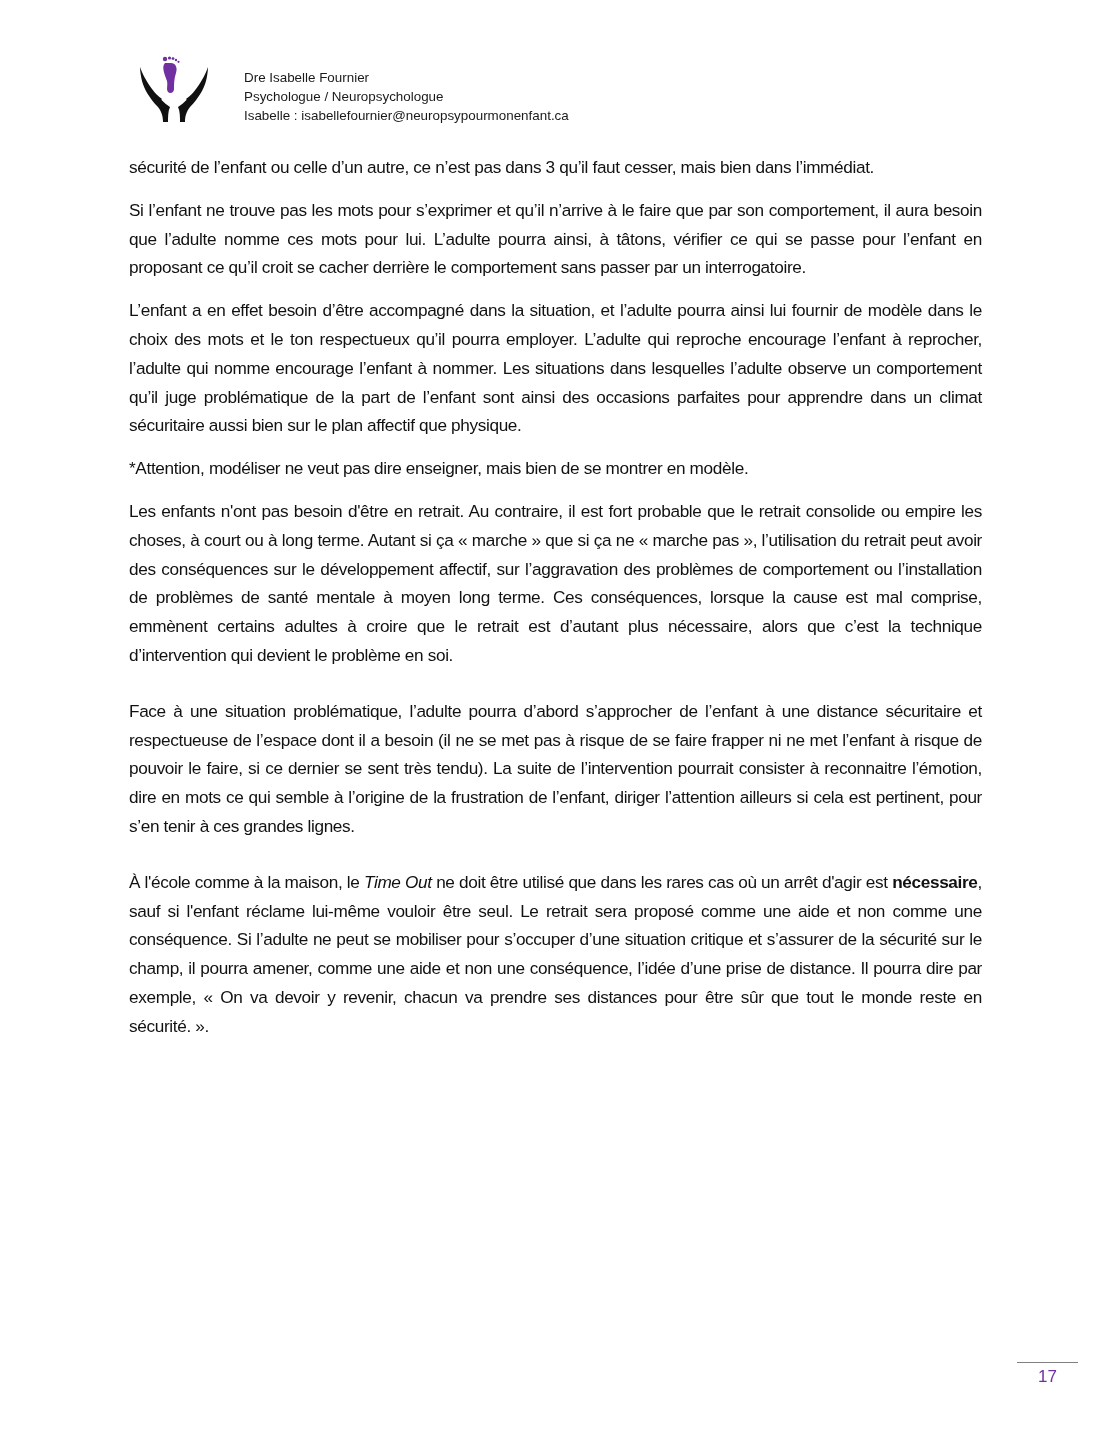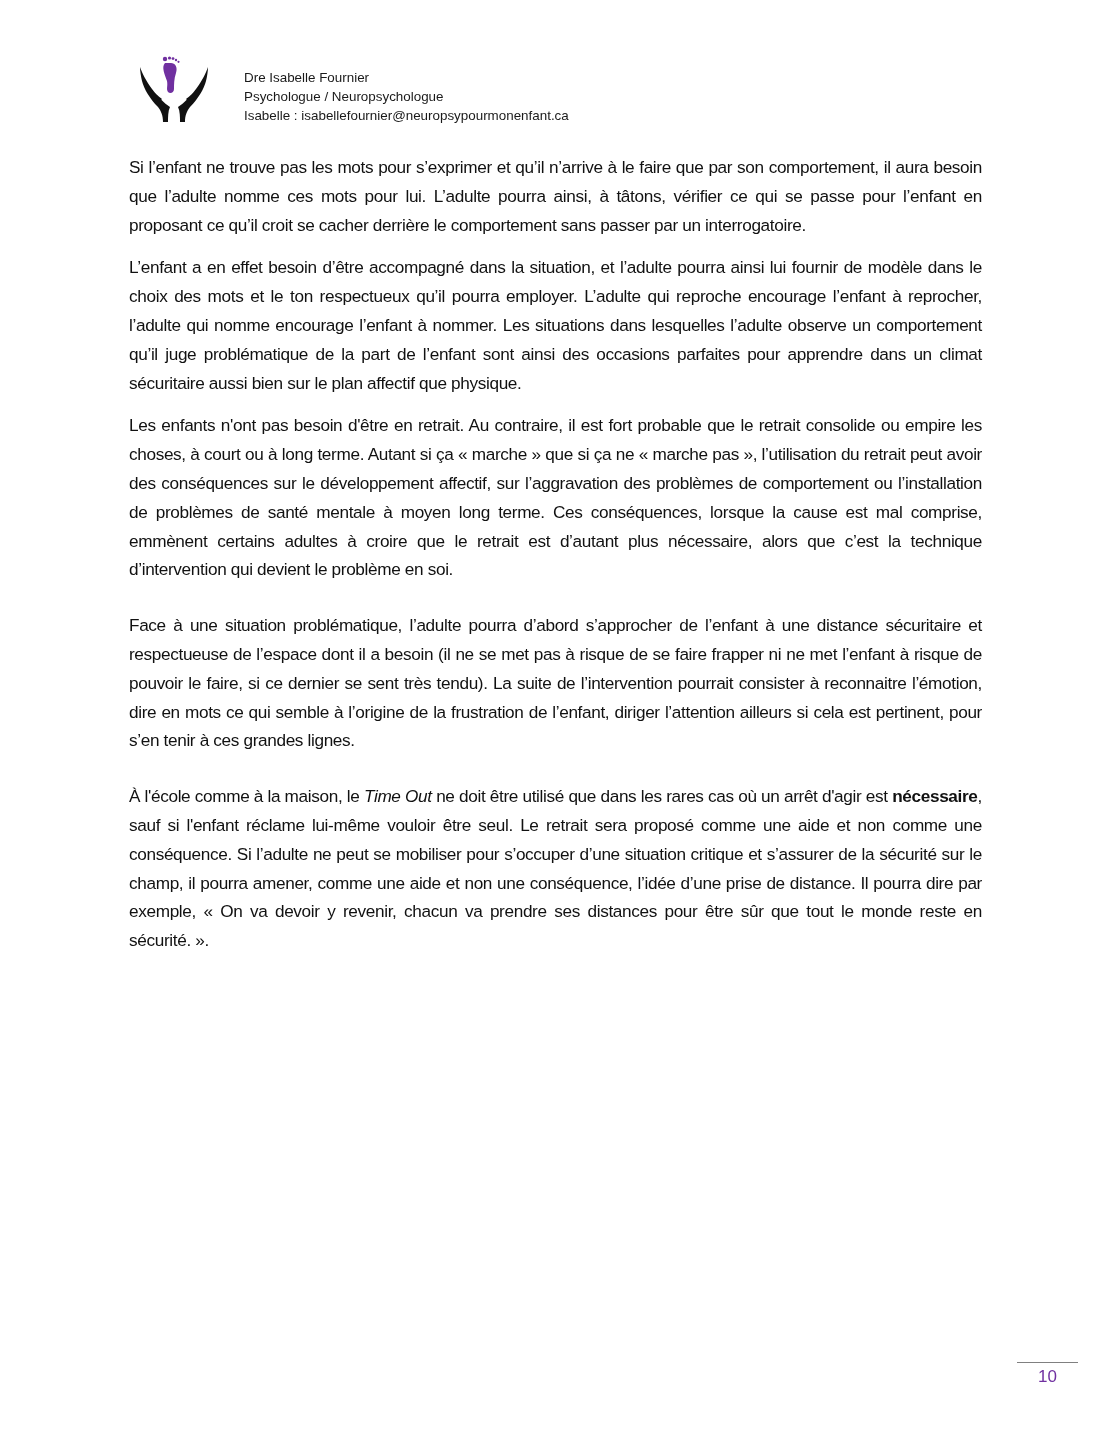--- a/index.html
+++ b/index.html
@@ -51,21 +51,23 @@
     <path fill="#111" d="M70 12 C 68 18, 64 26, 58 34 C 52 42, 46 48, 40 52 C 42 56, 42 62, 42 67 L 47 67 C 47 60, 49 56, 52 52 C 60 44, 66 34, 68 26 C 69 22, 70 16, 70 12 Z M 66 22 C 62 30, 56 38, 48 44 L 50 46 C 58 40, 64 32, 66 22 Z"></path>
   </svg>
   <div class="header-text">
     <div>Dre Isabelle Fournier</div>
     <div>Psychologue / Neuropsychologue</div>
     <div>Isabelle : isabellefournier@neuropsypourmonenfant.ca</div>
   </div>
 </div>
 
 <div class="body-text">
+  <p class="p-gap">sécurité de l’enfant ou celle d’un autre, ce n’est pas dans 3 qu’il faut cesser, mais bien dans l’immédiat.</p>
   <p class="p-gap">Si l’enfant ne trouve pas les mots pour s’exprimer et qu’il n’arrive à le faire que par son comportement, il aura besoin que l’adulte nomme ces mots pour lui. L’adulte pourra ainsi, à tâtons, vérifier ce qui se passe pour l’enfant en proposant ce qu’il croit se cacher derrière  le comportement sans passer par un interrogatoire.</p>
   <p class="p-gap">L’enfant a en effet besoin d’être accompagné dans la situation, et l’adulte pourra ainsi lui fournir de modèle dans le choix des mots et le ton respectueux qu’il pourra employer. L’adulte qui reproche encourage l’enfant à reprocher, l’adulte qui nomme encourage l’enfant à nommer.  Les situations dans lesquelles l’adulte observe un comportement qu’il juge problématique de la part de l’enfant sont ainsi des occasions parfaites pour apprendre dans un climat sécuritaire aussi bien sur le plan affectif que physique.</p>
+  <p class="p-gap">*Attention, modéliser ne veut pas dire enseigner, mais bien de se montrer en modèle.</p>
   <p class="p-gap-lg">Les enfants n'ont pas besoin d'être en retrait. Au contraire, il est fort probable que le retrait consolide ou empire les choses, à court ou à long terme. Autant si ça « marche » que si ça ne « marche pas », l’utilisation du retrait peut avoir des conséquences sur le développement affectif, sur  l’aggravation des problèmes de comportement ou l’installation de problèmes de santé mentale à moyen long terme. Ces conséquences, lorsque la cause est mal comprise, emmènent certains adultes à croire que le retrait est d’autant plus nécessaire, alors que c’est la technique d’intervention qui devient le problème en soi.</p>
   <p class="p-gap-lg">Face à une situation problématique, l’adulte pourra d’abord s’approcher de l’enfant à une distance sécuritaire et respectueuse de l’espace dont il a besoin (il ne se met pas à risque de se faire frapper ni ne met l’enfant à risque de pouvoir le faire, si ce dernier se sent très tendu). La suite de l’intervention pourrait consister à reconnaitre l’émotion, dire en mots ce qui semble à l’origine de la frustration de l’enfant, diriger l’attention ailleurs si cela est pertinent, pour s’en tenir à ces grandes lignes.</p>
   <p><span>À l'école comme à la maison, le </span><em>Time Out</em><span> ne doit être utilisé que dans les rares cas où un arrêt d'agir est </span><strong>nécessaire</strong><span>, sauf si l'enfant réclame lui-même vouloir être seul. Le retrait sera proposé comme une aide et non comme une conséquence. Si l’adulte ne peut se mobiliser pour s’occuper d’une situation critique et s’assurer de la sécurité sur le champ, il pourra amener, comme une aide et non une conséquence, l’idée d’une prise de distance. Il pourra dire par exemple, « On va devoir y revenir, chacun va prendre ses distances pour être sûr que tout le monde reste en sécurité. ».</span></p>
 </div>
 
 <div class="footer-rule"></div>
-<div class="page-number">10</div>
+<div class="page-number">17</div>
 
 </body></html>

